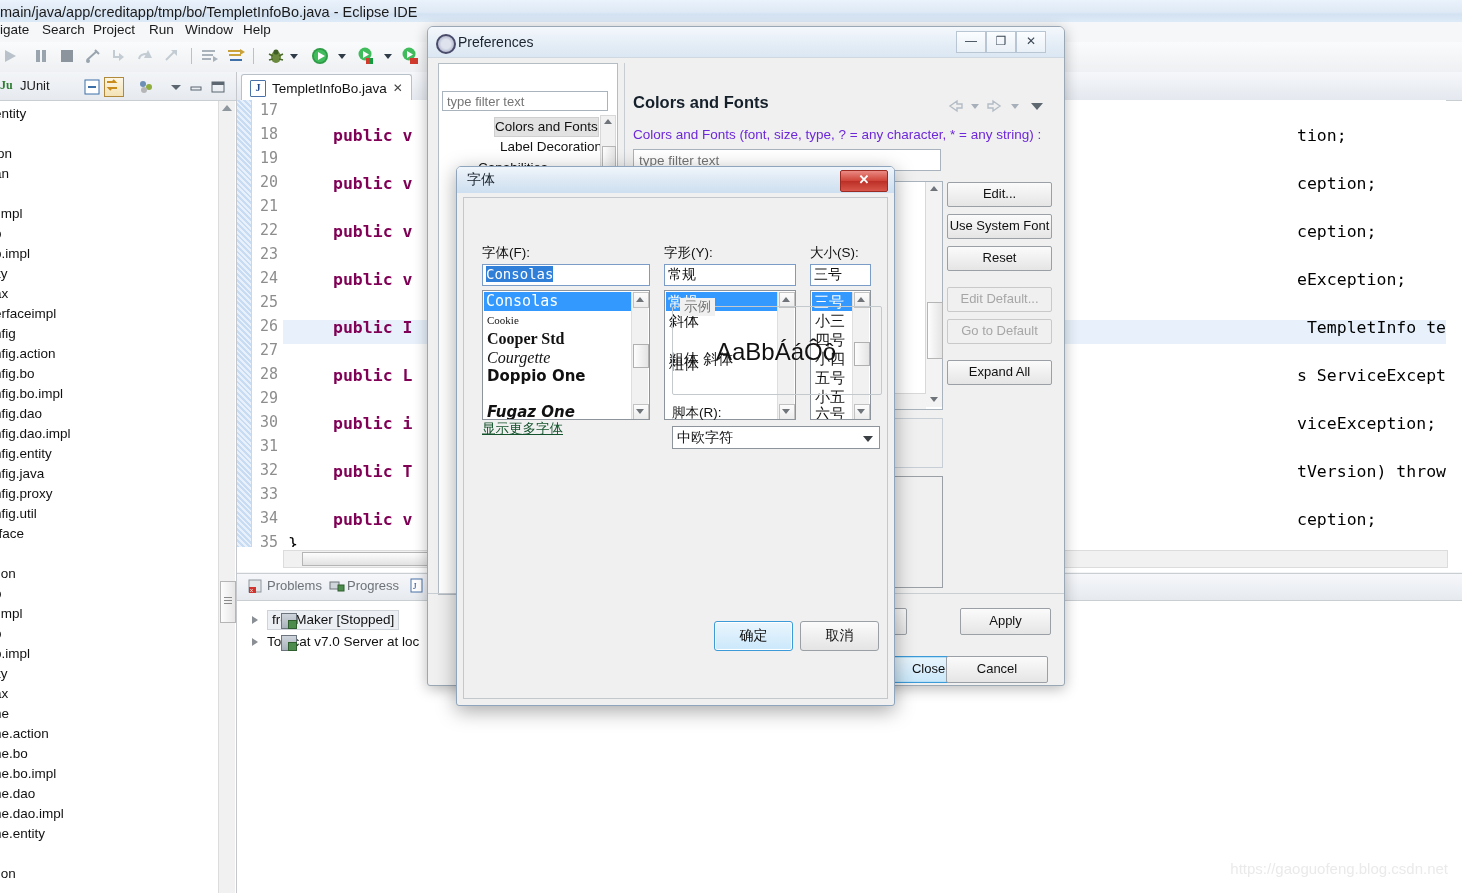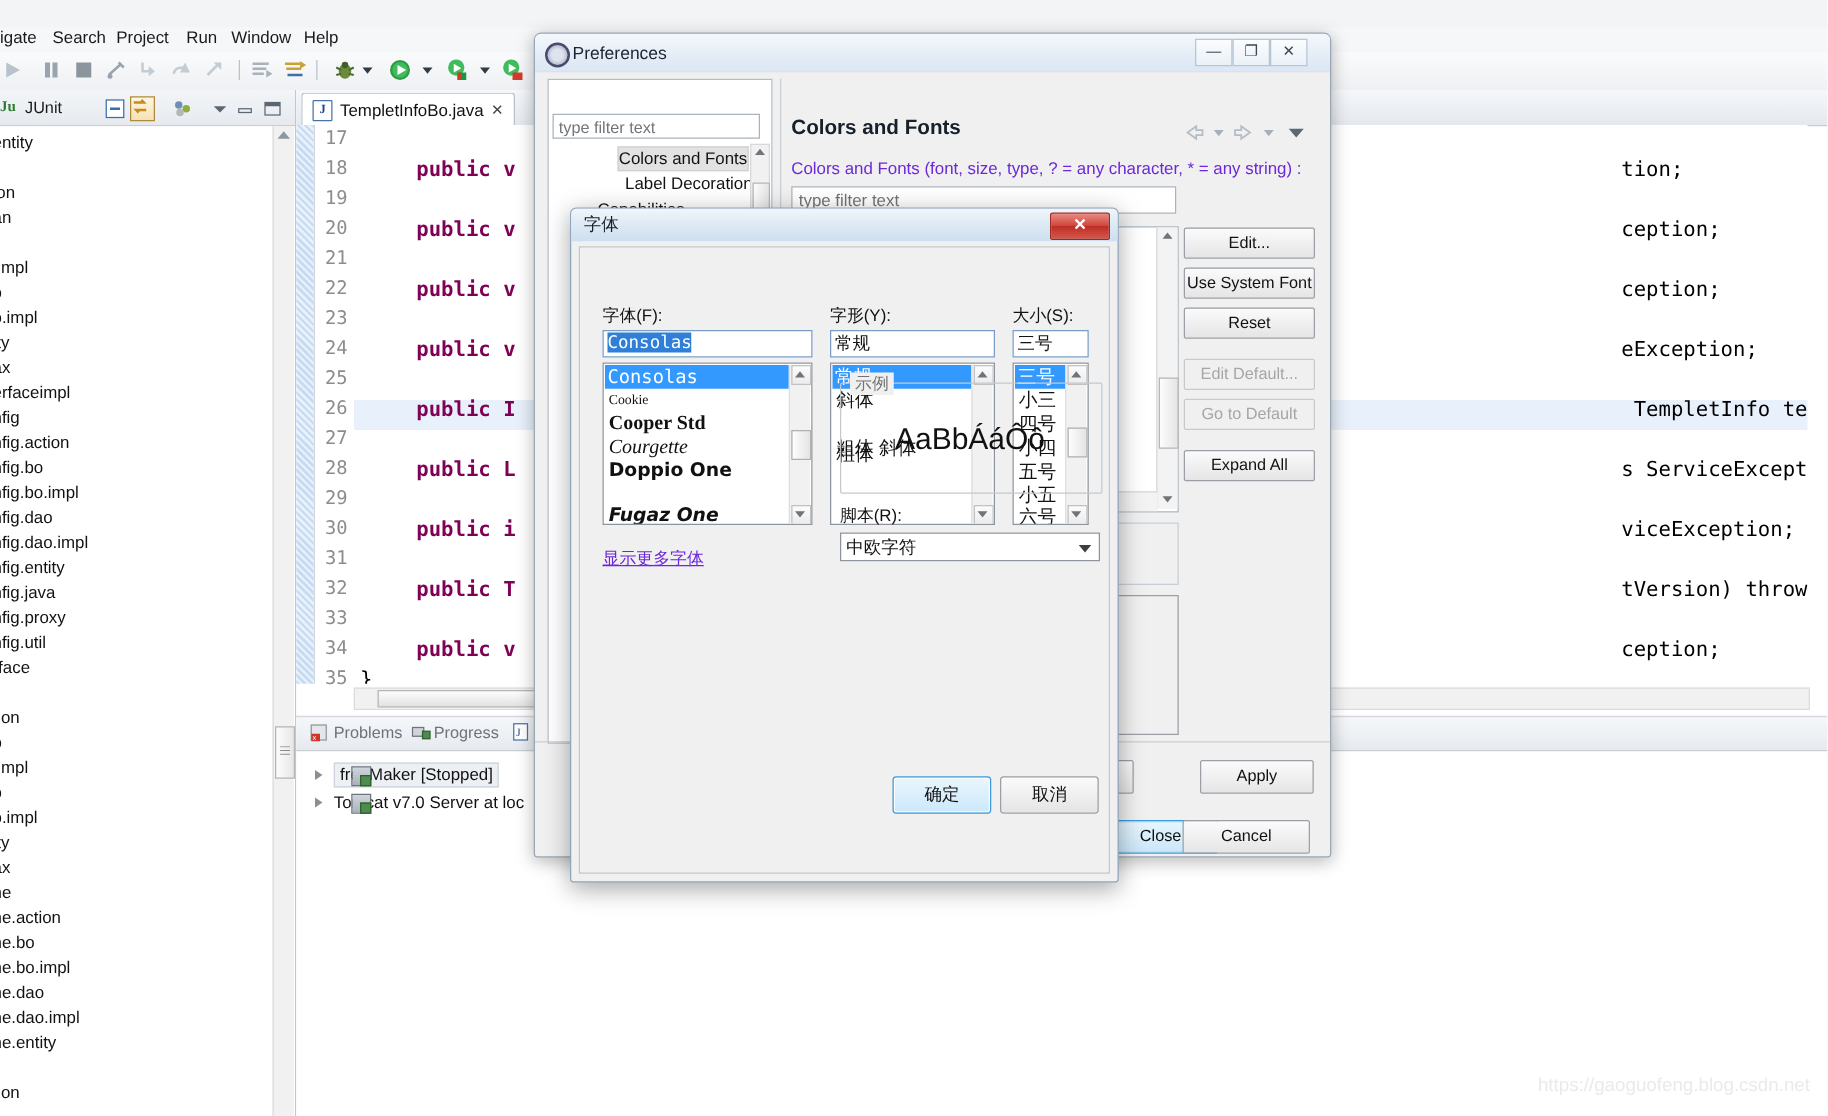--- a/index.html
+++ b/index.html
@@ -628,23 +628,23 @@
     padding: 2px 4px;
   }
   #fd-script-arrow {
     position: absolute; right: 6px; top: 9px;
     width: 0; height: 0;
     border-left: 5px solid transparent;
     border-right: 5px solid transparent;
     border-top: 6px solid #3a3f44;
   }
   #fd-morefonts-link {
-    position: absolute; left: 18px; top: 240px;
+    position: absolute; left: 18px; top: 222px;
     font-size: 13.5px;
-    color: #6d28d9;
+    color: #14532d;
     text-decoration: underline;
     cursor: pointer;
   }
   .fd-btn {
     position: absolute;
     width: 77px; height: 28px;
     background: linear-gradient(to bottom,#fbfbfb,#e4e4e4);
     border: 1px solid #9aa0a6;
     border-radius: 3px;
     font-size: 14px; color: #111;
@@ -664,20 +664,23 @@
     color: #eaeaea;
     font-family: "Liberation Sans", sans-serif;
     white-space: nowrap;
   }
 </style>
 </head>
 <body>
 
 <div id="eclipse-window">
 
+  <div id="eclipse-titlebar">
+    <div id="eclipse-title-text">main/java/app/creditapp/tmp/bo/TempletInfoBo.java - Eclipse IDE</div>
+  </div>
 
   <div id="eclipse-menubar">
     <div class="menu-item" style="left:0px;">igate</div>
     <div class="menu-item" style="left:42px;">Search</div>
     <div class="menu-item" style="left:93px;">Project</div>
     <div class="menu-item" style="left:149px;">Run</div>
     <div class="menu-item" style="left:185px;">Window</div>
     <div class="menu-item" style="left:243px;">Help</div>
   </div>
 

